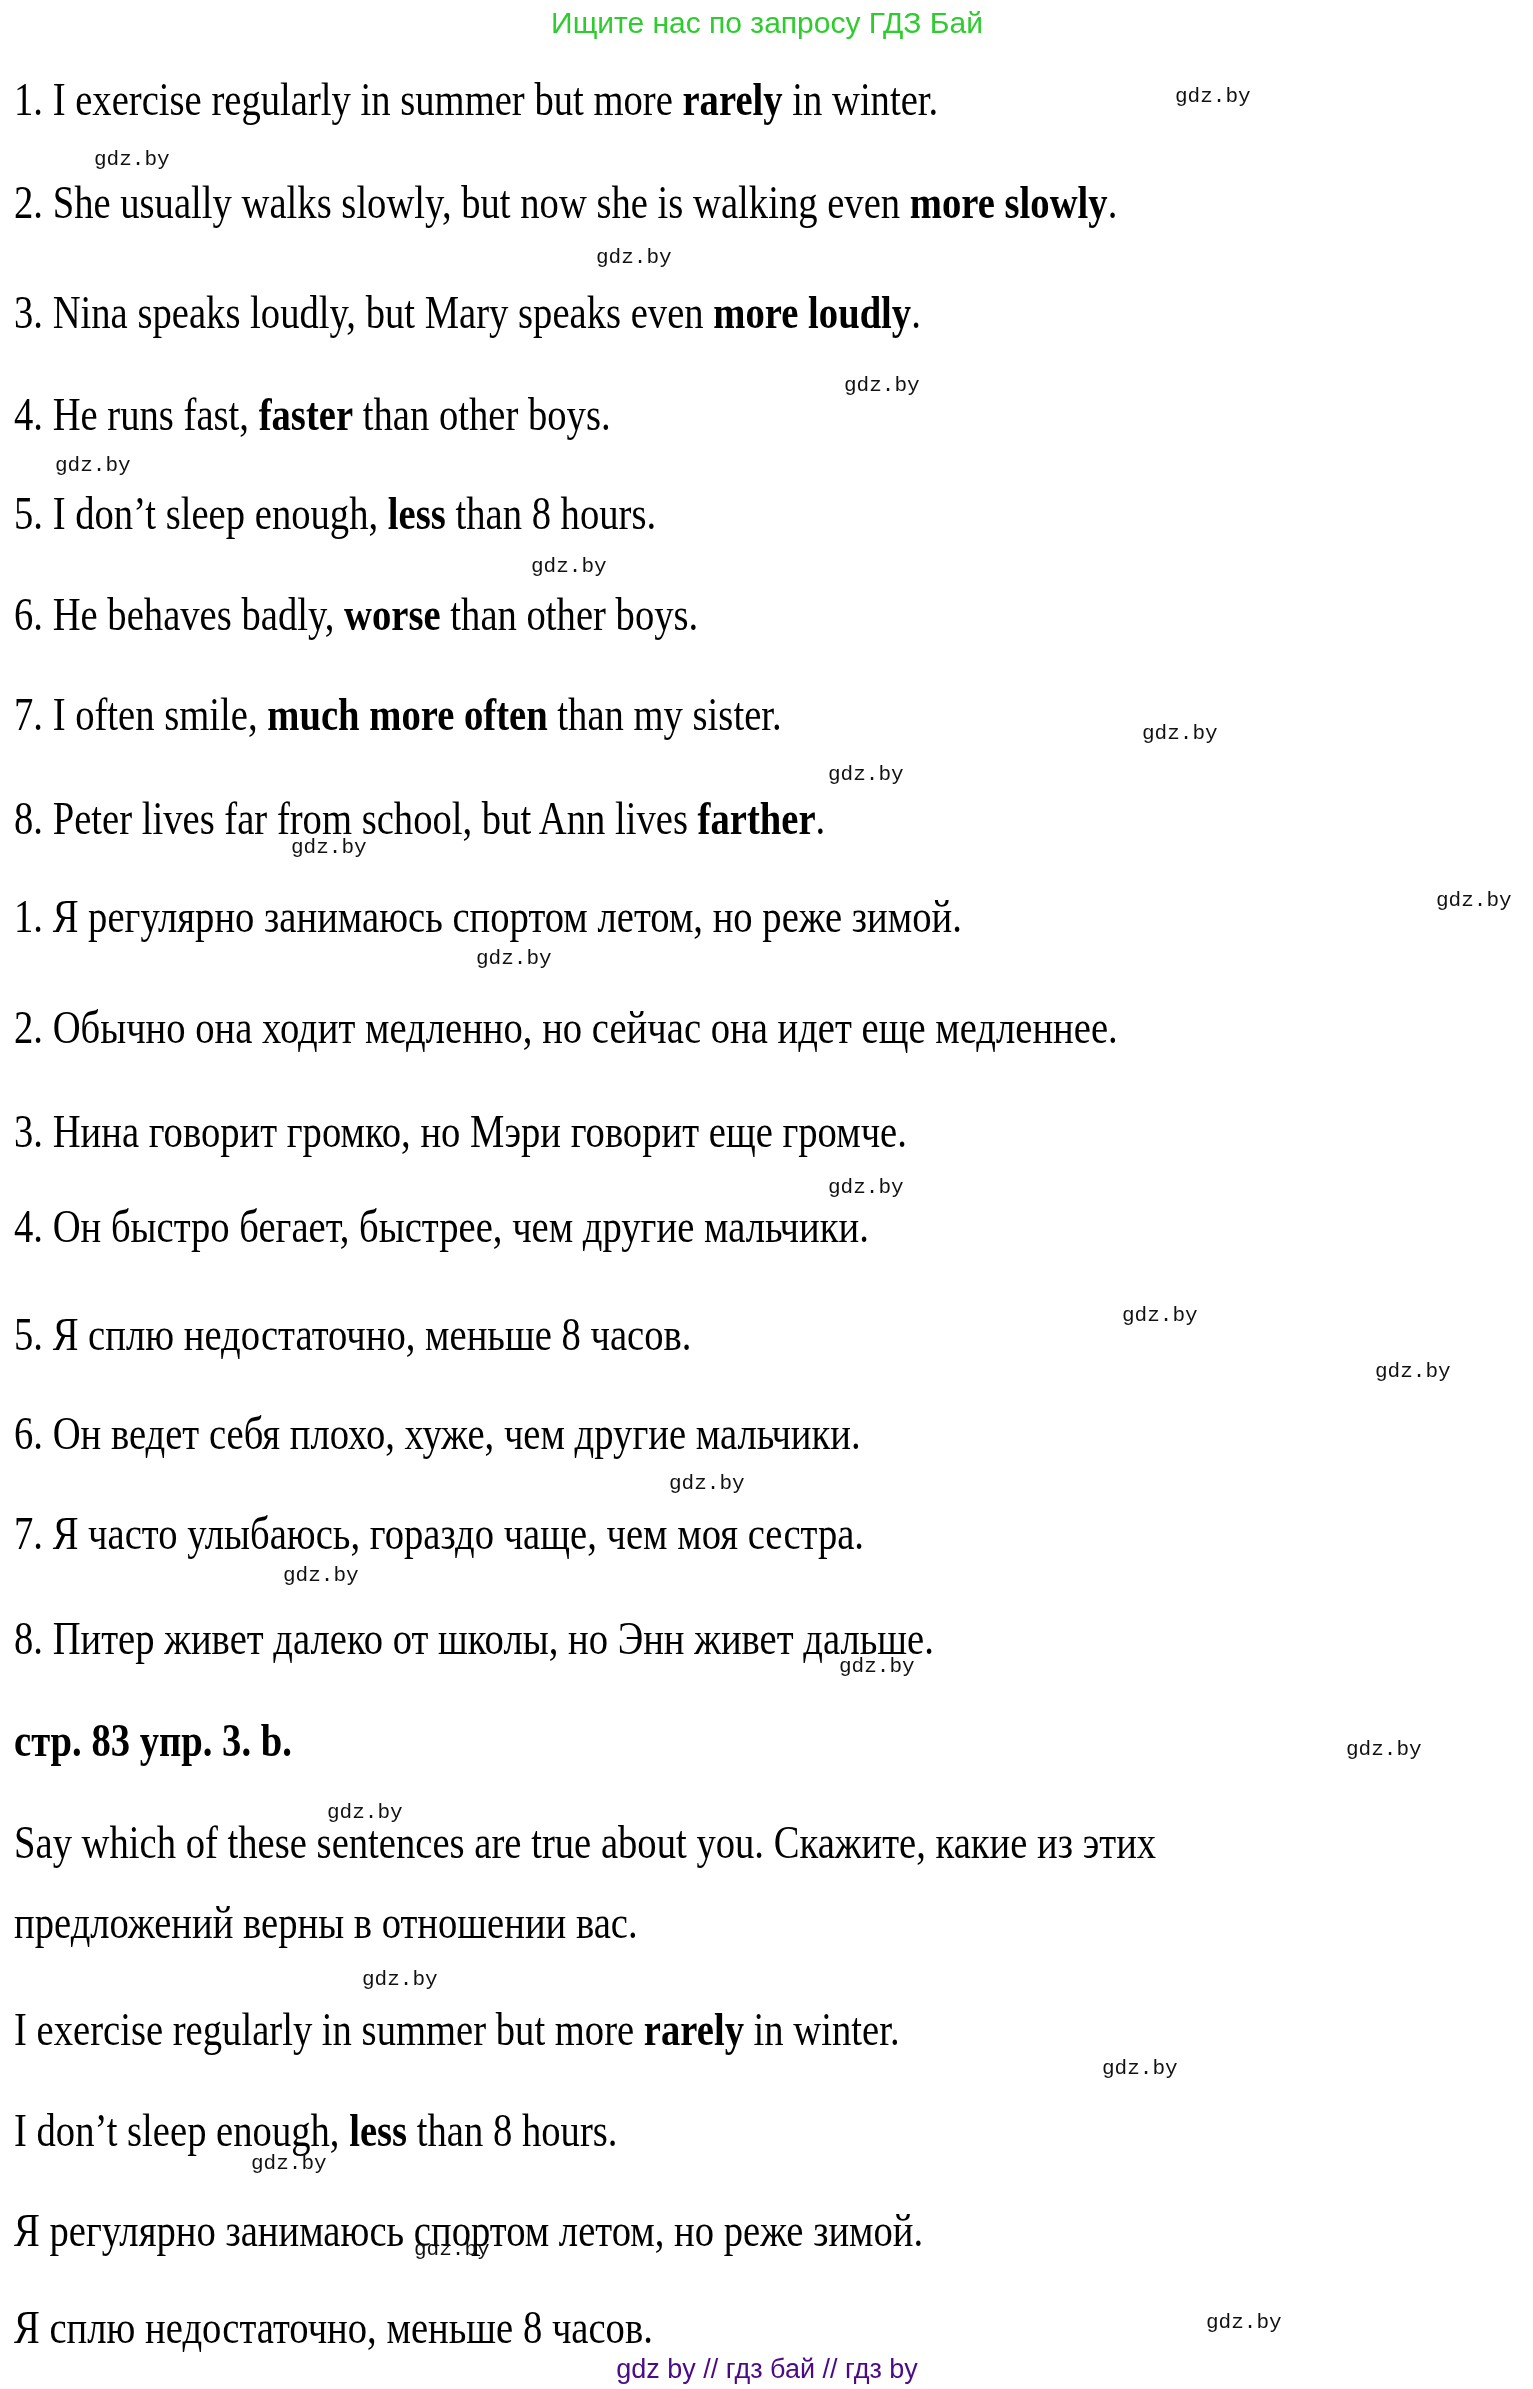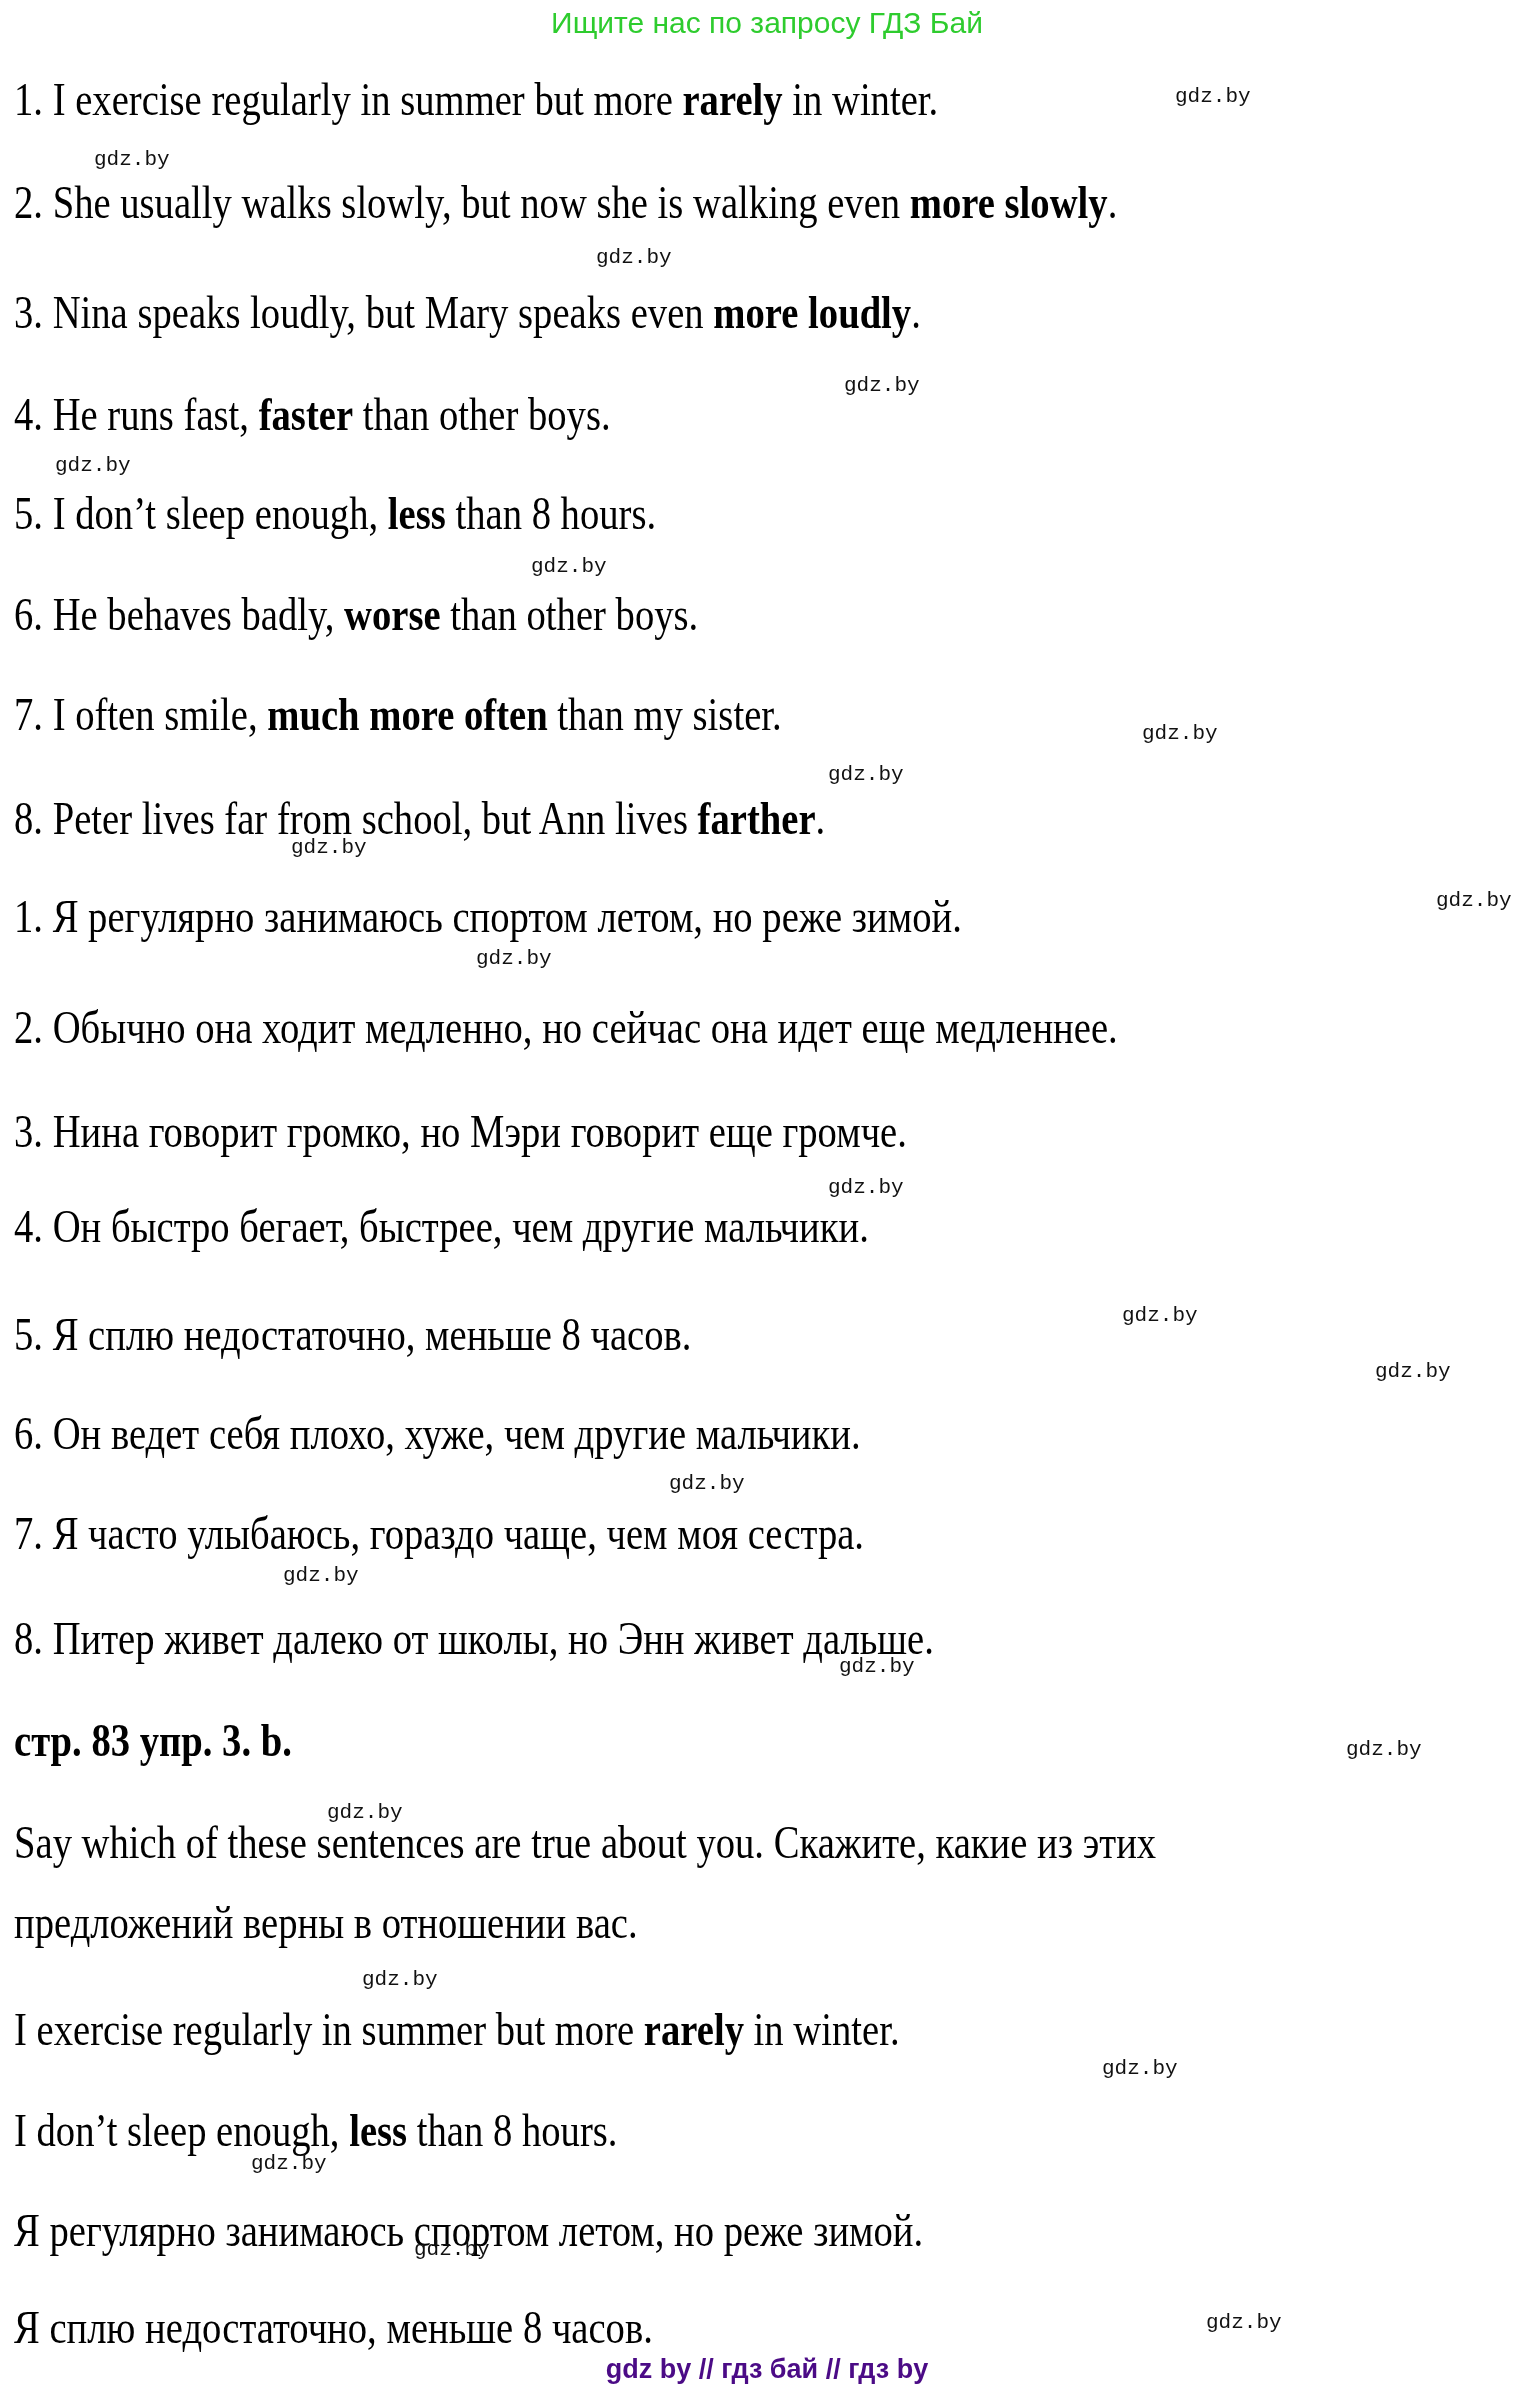--- a/index.html
+++ b/index.html
@@ -46,21 +46,20 @@
   .footer {
     position: absolute;
     top: 2354px;
     left: 0;
     width: 100%;
     text-align: center;
     font-family: "Liberation Sans", sans-serif;
     font-size: 27px;
     white-space: nowrap;
     cursor: pointer;
-    font-weight: bold;
   }
 </style>
 </head>
 <body>
 
 <div class="page">
   <div class="promo" style="color: rgb(46, 204, 46);">Ищите нас по запросу ГДЗ Бай</div>
 
   <div id="content">
       <div class="line" style="left: 13.7px; top: 76px; color: rgb(0, 0, 0);"><span>1. I exercise regularly in summer but more </span><span class="b">rarely</span><span> in winter.</span></div>

